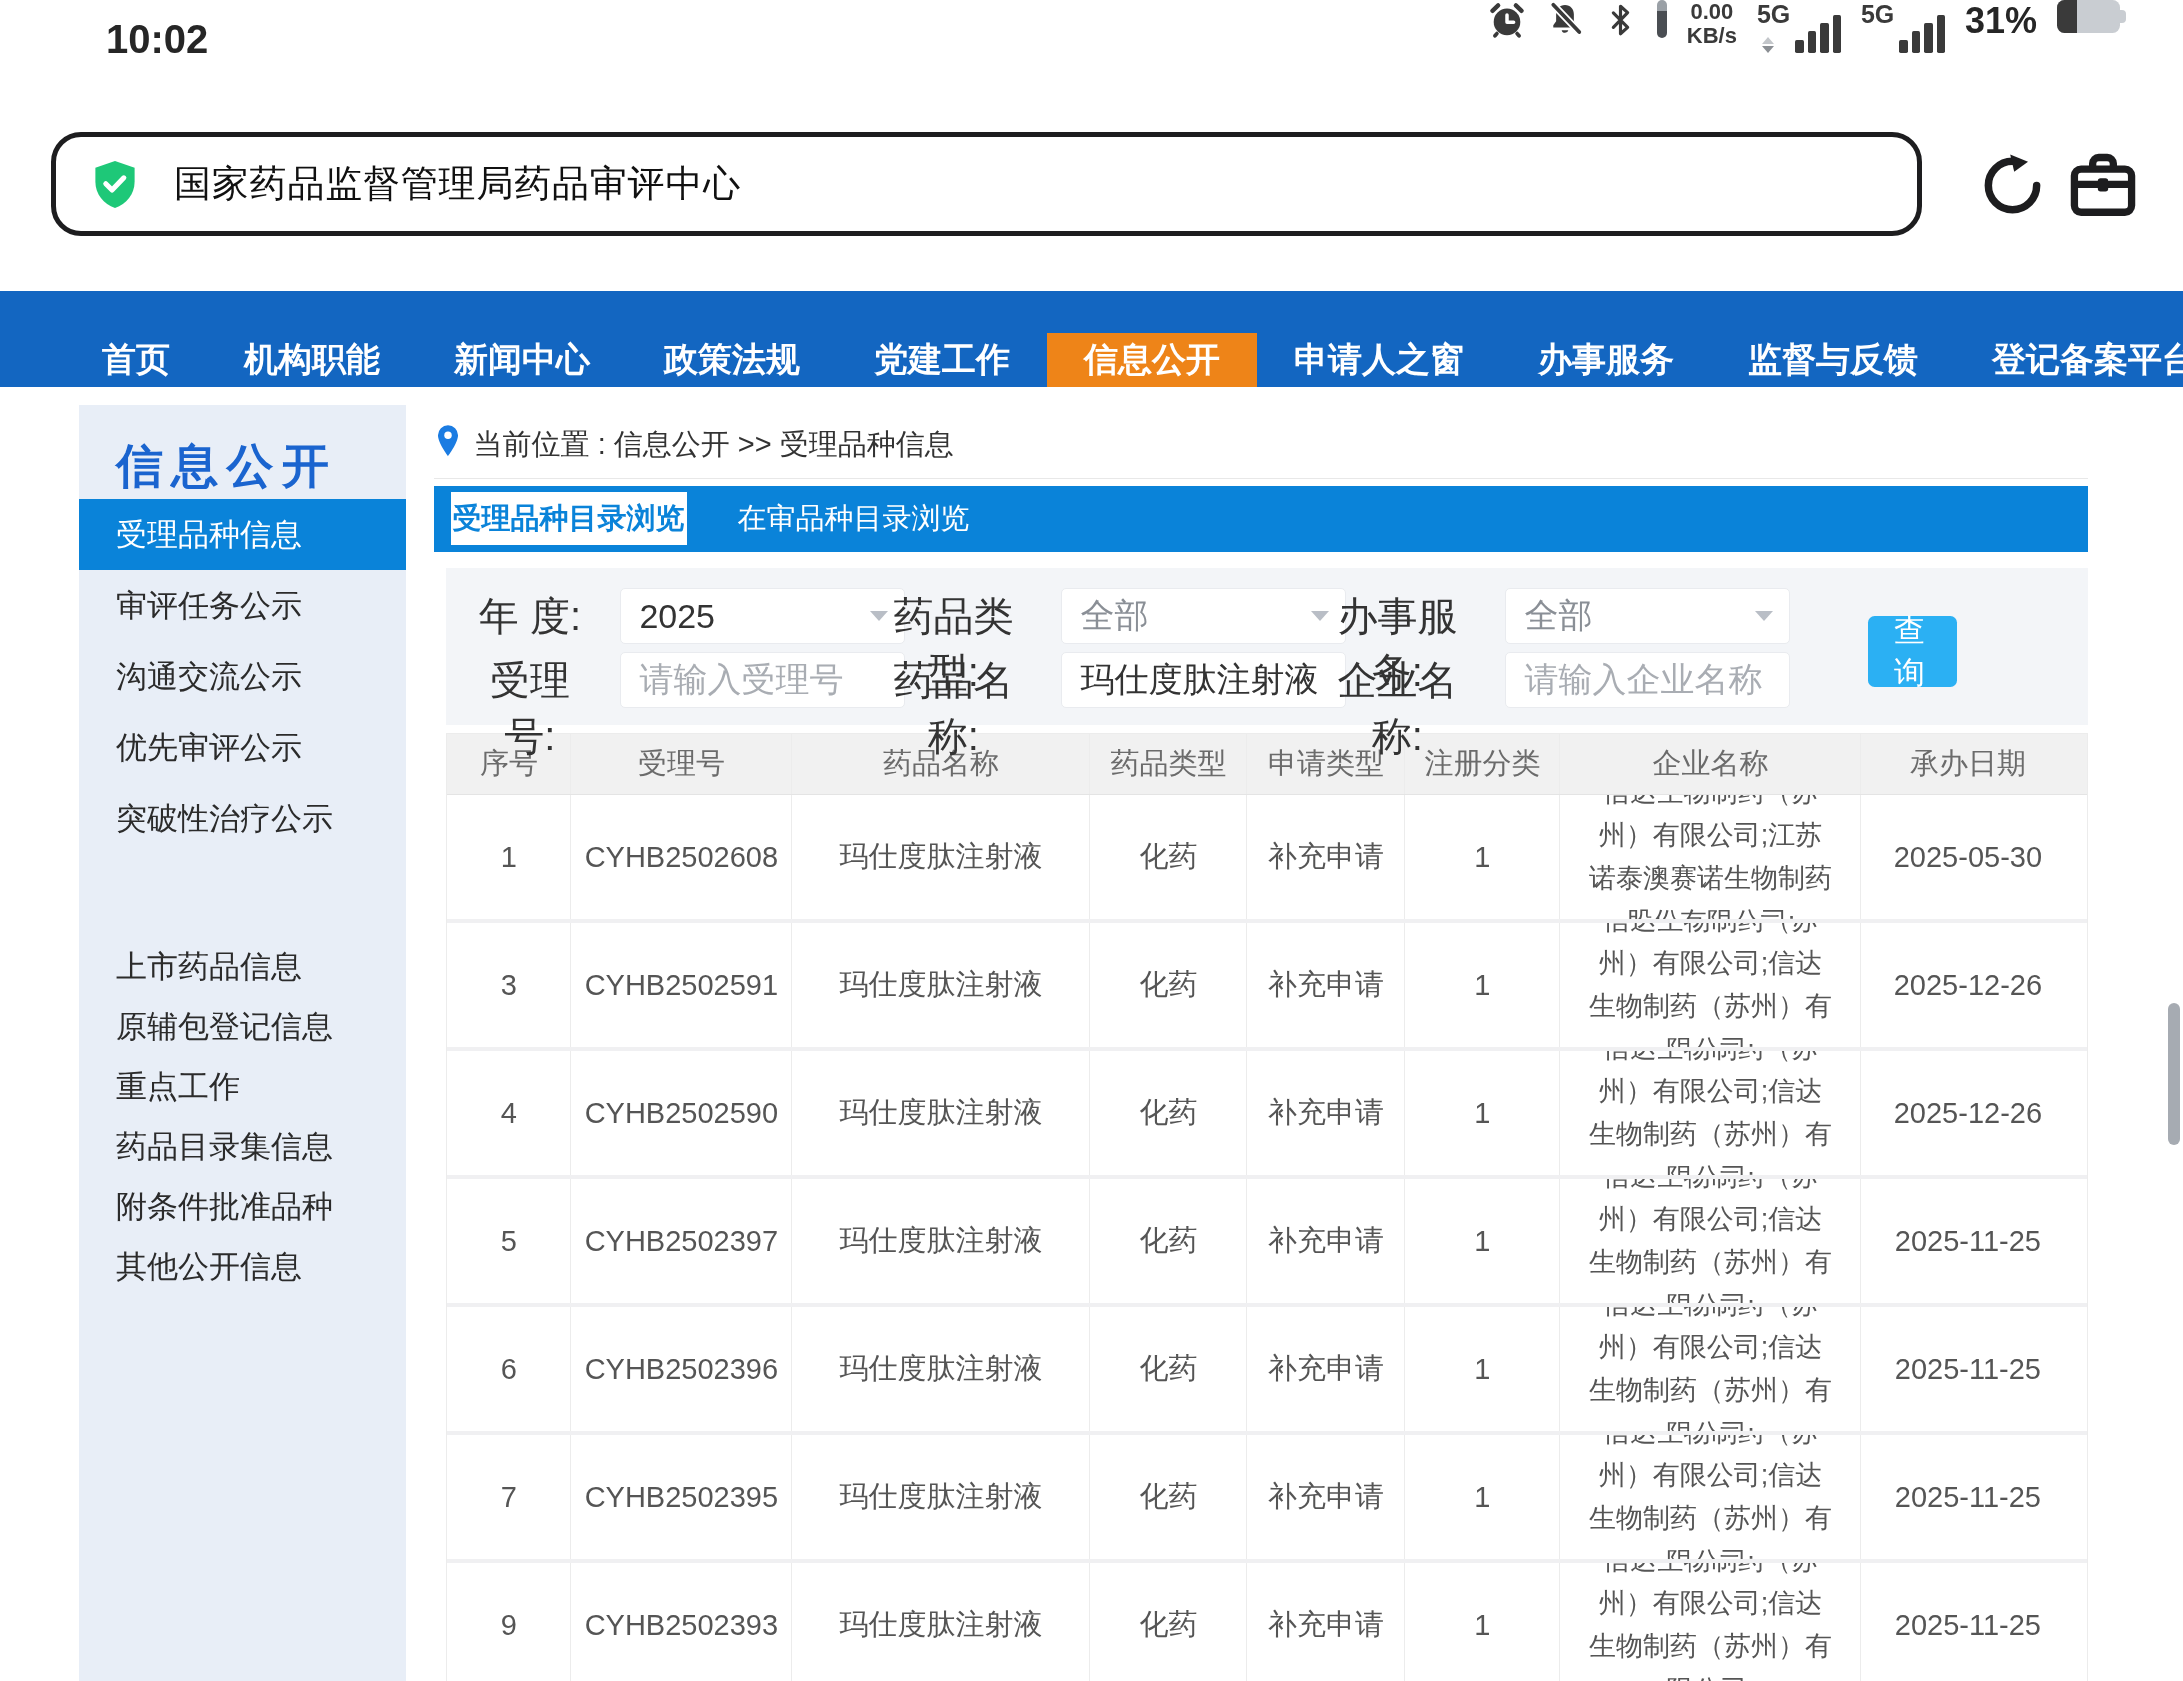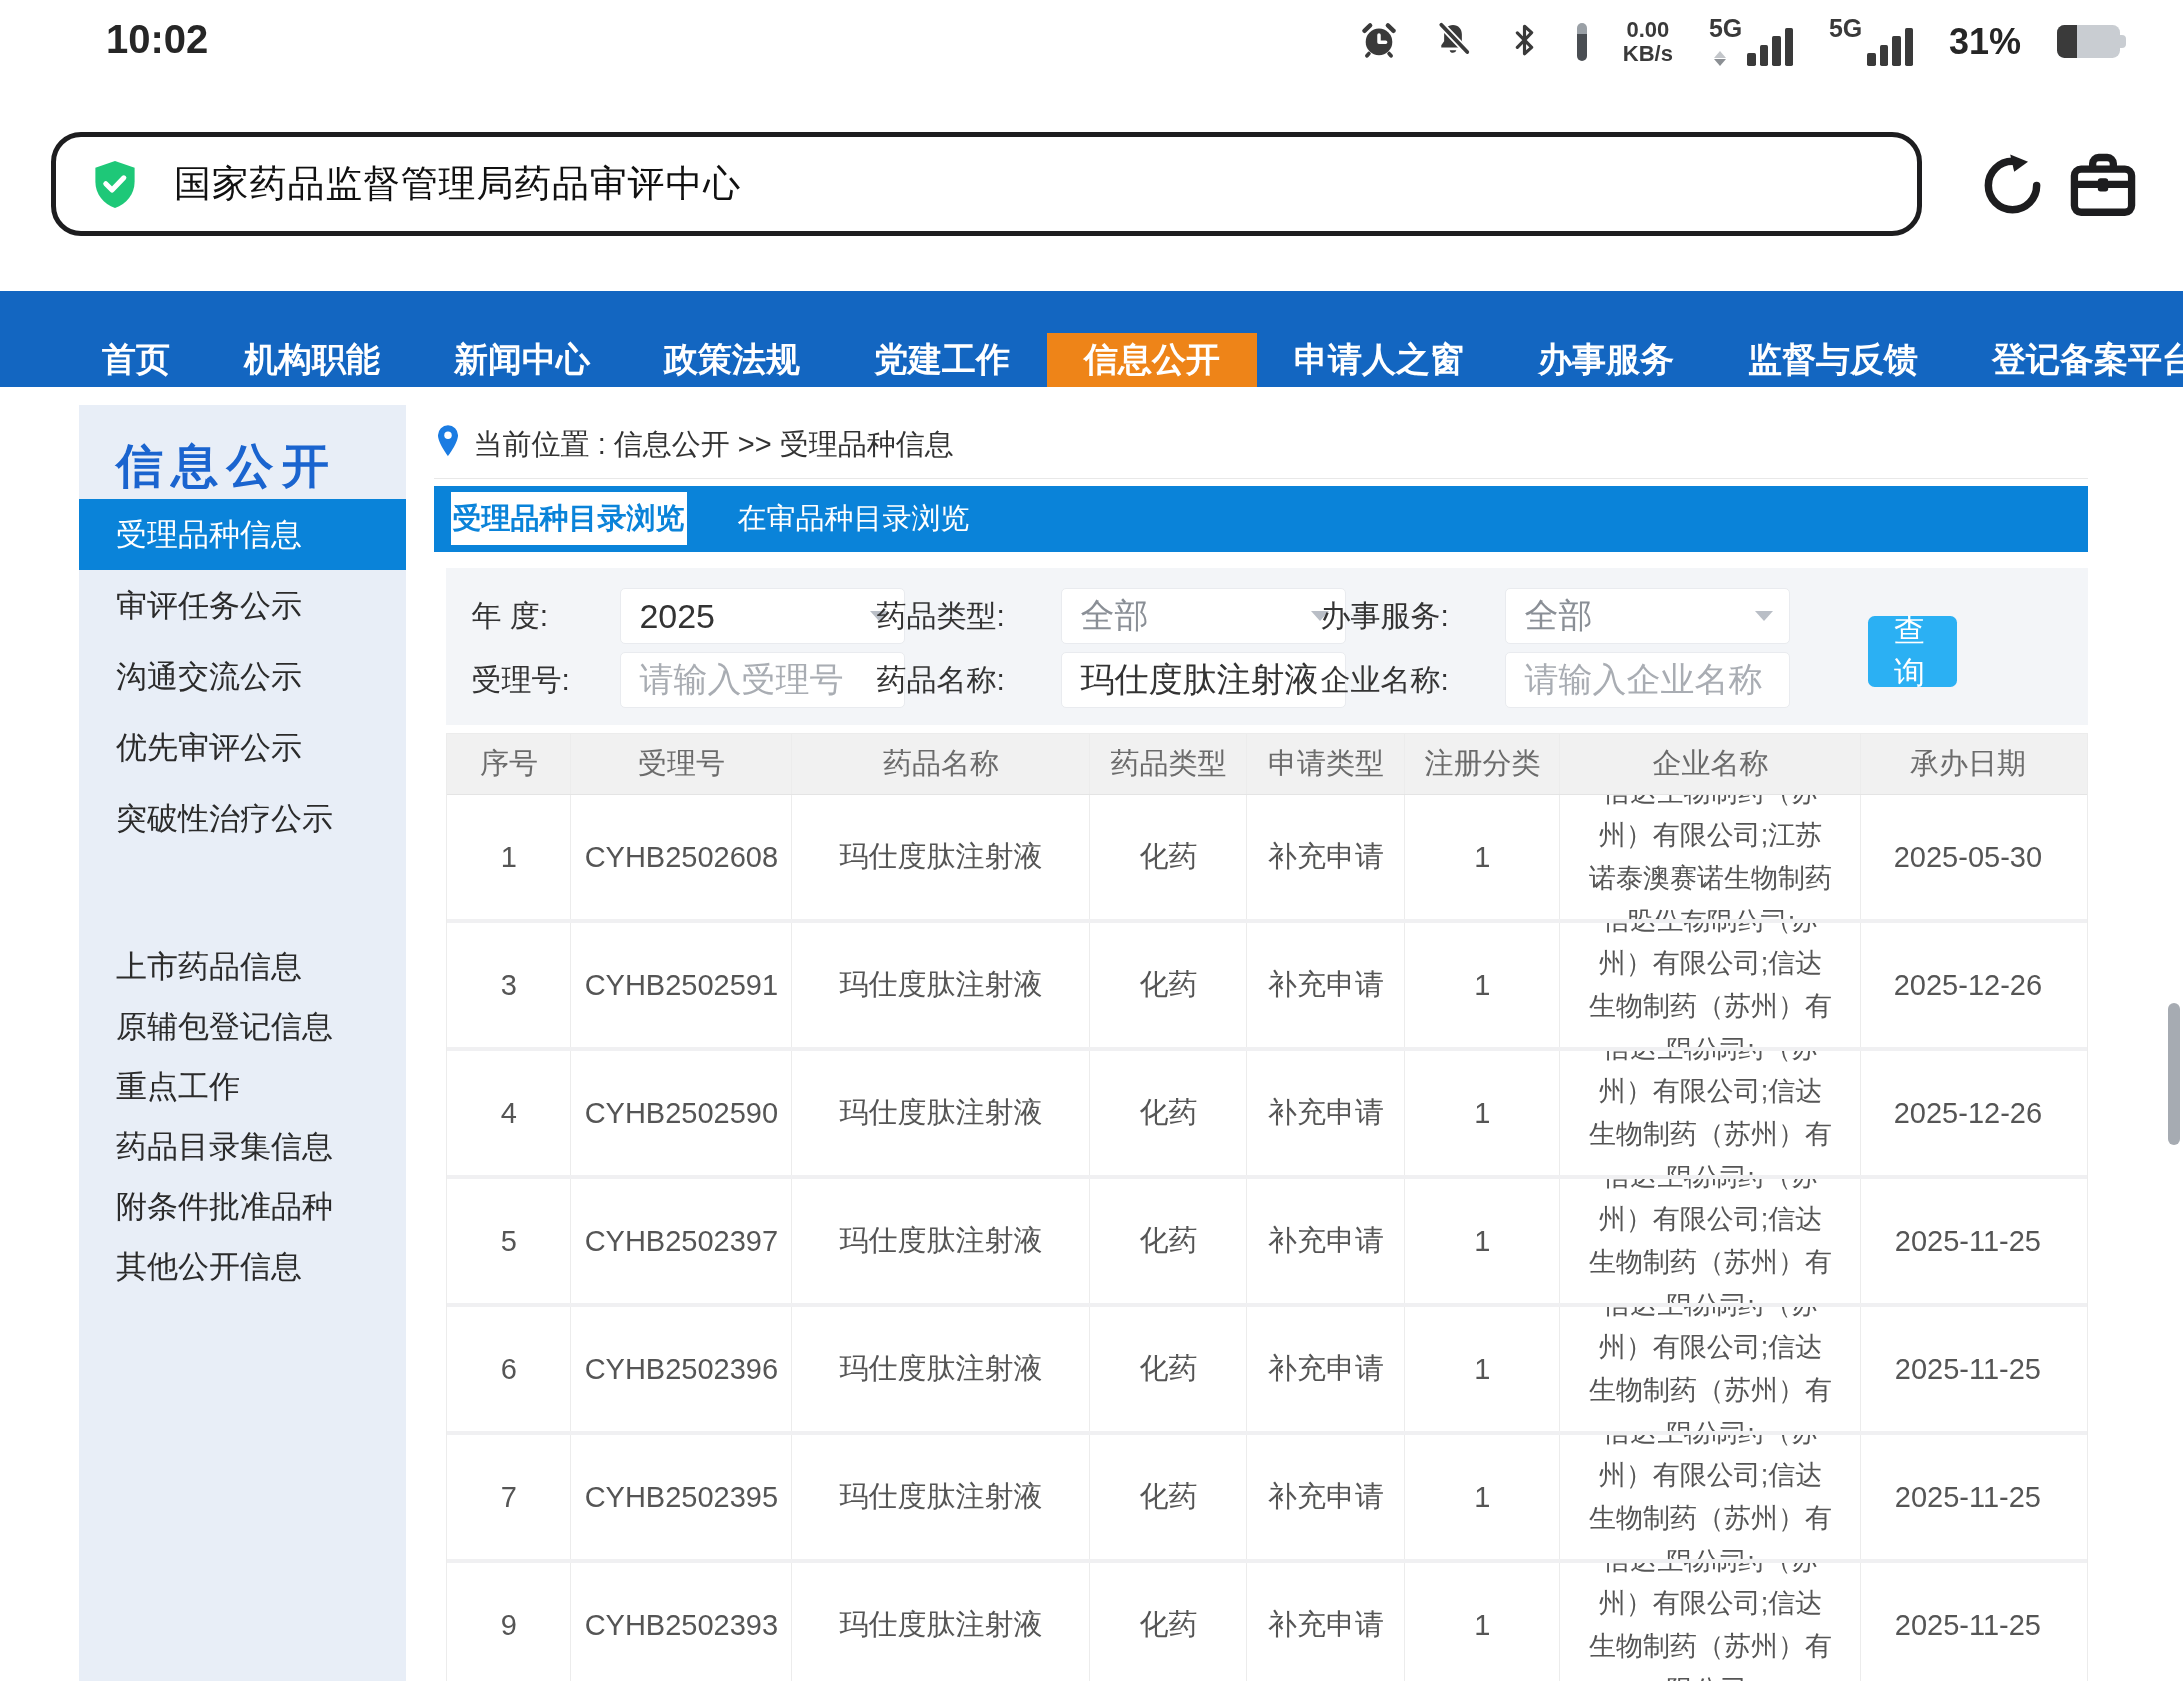--- a/index.html
+++ b/index.html
@@ -2,21 +2,21 @@
 <html style="font-size:13.2px"><head>
 <meta charset="utf-8">
 <style>
   html,body{margin:0;padding:0;background:#fff;}
   .canvas{position:relative;width:2183px;height:1681px;background:#fff;overflow:hidden;
           font-family:"Liberation Sans","DejaVu Sans",sans-serif;}
 
   
   .status-bar{position:absolute;left:0;top:0;width:2183px;height:76px;background:#fff;}
   .time{position:absolute;left:106px;top:16.5px;font-size:40px;font-weight:700;color:#262626;}
-  .status-icons{position:absolute;right:55px;top:0;height:83px;display:flex;align-items:center;gap:36px;}
+  .status-icons{position:absolute;right:55px;top:0;height:83px;display:flex;align-items:flex-start;gap:20px;}
   .kb{display:flex;flex-direction:column;align-items:center;font-size:22px;font-weight:700;color:#3a3a3a;line-height:24px;}
   .sig{position:relative;width:84px;height:56px;}
   .sig .g{position:absolute;left:0;top:0;font-size:25px;font-weight:700;color:#3a3a3a;}
   .bars{position:absolute;right:0;bottom:3.3px;display:flex;align-items:flex-end;gap:4.1px;}
   .bars i{display:block;width:8.3px;background:#3a3a3a;border-radius:1.7px;}
   .updown{position:absolute;left:5px;bottom:3.3px;display:flex;flex-direction:column;gap:1.7px;}
   .updown .u{width:0;height:0;border-left:6.6px solid transparent;border-right:6.6px solid transparent;border-bottom:7.4px solid #c3c6ca;}
   .updown .d{width:0;height:0;border-left:6.6px solid transparent;border-right:6.6px solid transparent;border-top:7.4px solid #8b8f94;}
   .pct{font-size:36px;font-weight:600;color:#262626;}
   .batt-wrap{position:relative;width:71px;height:33px;}
@@ -54,21 +54,21 @@
   .breadcrumb{height:66px;display:flex;align-items:flex-start;gap:11.6px;border-bottom:1.7px solid #e8e8e8;
               font-size:29px;color:#333;padding-top:11.6px;box-sizing:border-box;}
   .pin{width:28px;height:36px;margin-top:-1.7px;}
 
   .tab-bar{margin-top:6.6px;height:66px;background:#0a83d9;display:flex;align-items:center;}
   .tab-active{margin-left:16.5px;width:236px;height:53px;background:#fff;color:#0a83d9;font-size:29px;font-weight:700;
               display:flex;align-items:center;justify-content:center;cursor:pointer;}
   .tab-inactive{margin-left:51px;color:#fff;font-size:29px;cursor:pointer;}
 
   .filter-panel{position:relative;margin-left:12.4px;margin-top:16.5px;width:1642px;height:157px;background:#f3f5f8;}
-  .f-label{position:absolute;font-size:30px;color:#333;height:56px;line-height:56px;text-align:left;}
+  .f-label{position:absolute;font-size:40px;color:#333;height:56px;line-height:56px;text-align:center;}
   .f-box{position:absolute;width:285px;height:56px;background:#fff;border:1.7px solid #e9ebef;border-radius:5px;
          box-sizing:border-box;display:flex;align-items:center;padding:0 18px;font-size:34px;}
   .f-arrow{position:absolute;right:16.5px;top:50%;transform:translateY(-50%);width:0;height:0;
            border-left:9px solid transparent;border-right:9px solid transparent;border-top:10.8px solid #b9bec6;}
   .val-dark{color:#333;}.val-gray{color:#8a8f96;}.ph{color:#a9adb3;}
   .r1{top:20px;}.r2{top:84px;}
   .c1l{left:25px;width:117px;}.c1f{left:174px;}
   .c2l{left:430px;width:154px;}.c2f{left:615px;}
   .c3l{left:874px;width:154px;}.c3f{left:1059px;}
   .query-btn{position:absolute;left:1422px;top:48px;width:89px;height:71px;background:#2bb0f3;border:none;

